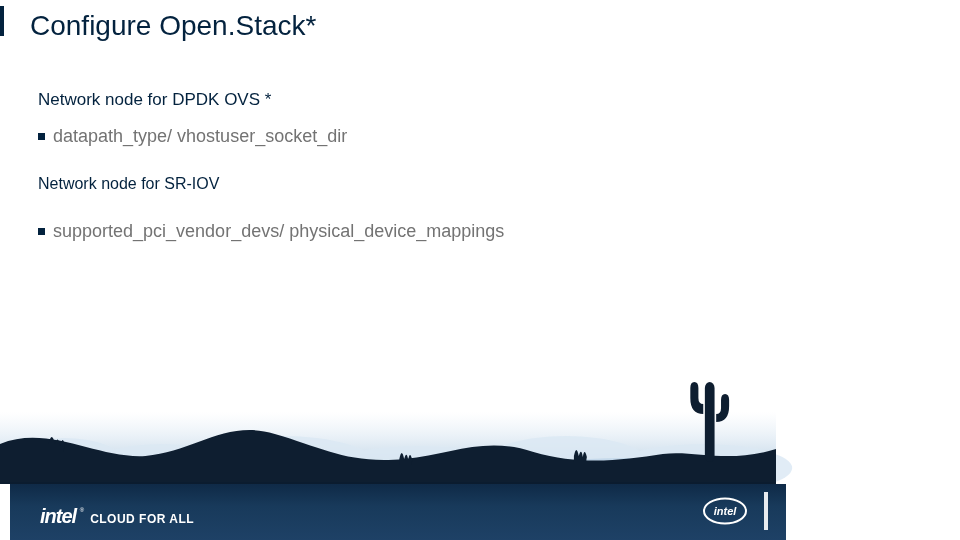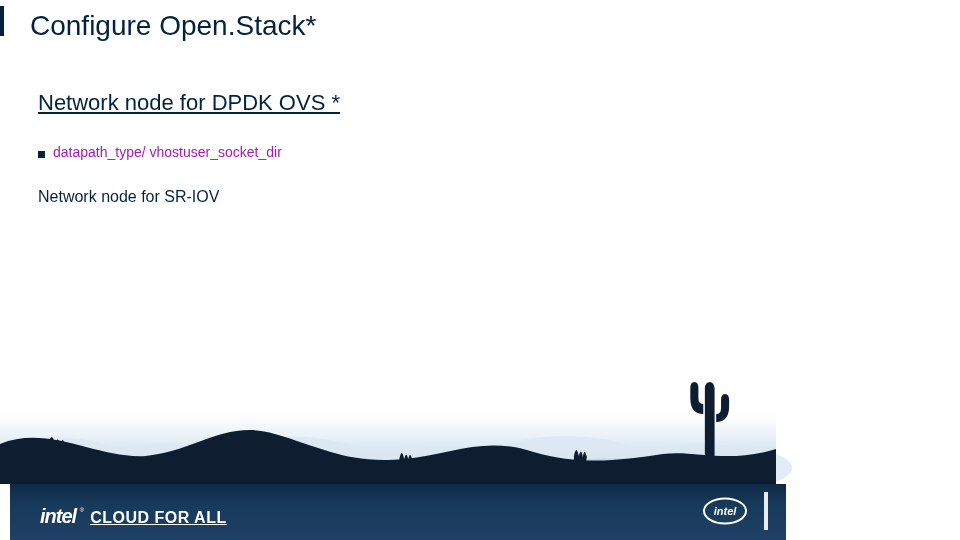--- a/index.html
+++ b/index.html
@@ -28,44 +28,43 @@
     color: #03223e;
     font-weight: 400;
   }
   .content {
     position: absolute;
     left: 38px; top: 90px;
     right: 40px;
     color: #03223e;
   }
   .heading {
-    font-size: 22px;
-    margin-bottom: 28px;
-    text-decoration: underline;
+    font-size: 17px;
+    margin-bottom: 16px;
   }
   .heading2 {
     font-size: 16px;
     margin-top: 28px;
     margin-bottom: 28px;
   }
   .bullet-row {
     display: flex;
     align-items: flex-start;
     margin-bottom: 20px;
   }
   .sq-bullet {
     width: 7px; height: 7px;
     background: #03223e;
     margin-top: 7px;
     margin-right: 8px;
     flex: 0 0 auto;
   }
   .bullet-text {
-    font-size: 14px;
-    color: #a21caf;
+    font-size: 18px;
+    color: #737373;
   }
 
   
   .footer {
     position: absolute;
     left: 0; bottom: 0;
     width: 100%; height: 56px;
     background: linear-gradient(180deg, #0f2a47 0%, #183a5b 40%, #1e4166 100%);
     z-index: 4;
     margin-left: 10px;
@@ -102,23 +101,22 @@
   .brand-intel .reg {
     font-size: 6px;
     position: absolute;
     top: 2px; right: -1px;
     font-style: normal;
     font-weight: 400;
   }
   .brand-rest {
     font-family: Arial, Helvetica, sans-serif;
     font-weight: 700;
-    font-size: 16px;
+    font-size: 12px;
     letter-spacing: 0.5px;
-    text-decoration: underline;
   }
 
   
   .clouds {
     position: absolute;
     left: 0; bottom: 56px;
     width: 100%;
     height: 72px;
     z-index: 2;
     overflow: visible;
@@ -156,20 +154,24 @@
 
     <div class="heading">Network node for DPDK OVS *</div>
 
     <div class="bullet-row">
       <div class="sq-bullet"></div>
       <div class="bullet-text">datapath_type/ vhostuser_socket_dir</div>
     </div>
 
     <div class="heading2">Network node for SR-IOV</div>
 
+    <div class="bullet-row">
+      <div class="sq-bullet"></div>
+      <div class="bullet-text">supported_pci_vendor_devs/ physical_device_mappings</div>
+    </div>
 
   </div>
 
   <svg class="clouds" viewBox="0 0 960 72" preserveAspectRatio="none">
     <defs>
       <linearGradient id="cg" x1="0" y1="0" x2="0" y2="1">
         <stop offset="0%" stop-color="#cfe0ef" stop-opacity="0.0"></stop>
         <stop offset="55%" stop-color="#b7cfe4" stop-opacity="0.55"></stop>
         <stop offset="100%" stop-color="#8fb3d2" stop-opacity="0.85"></stop>
       </linearGradient>

